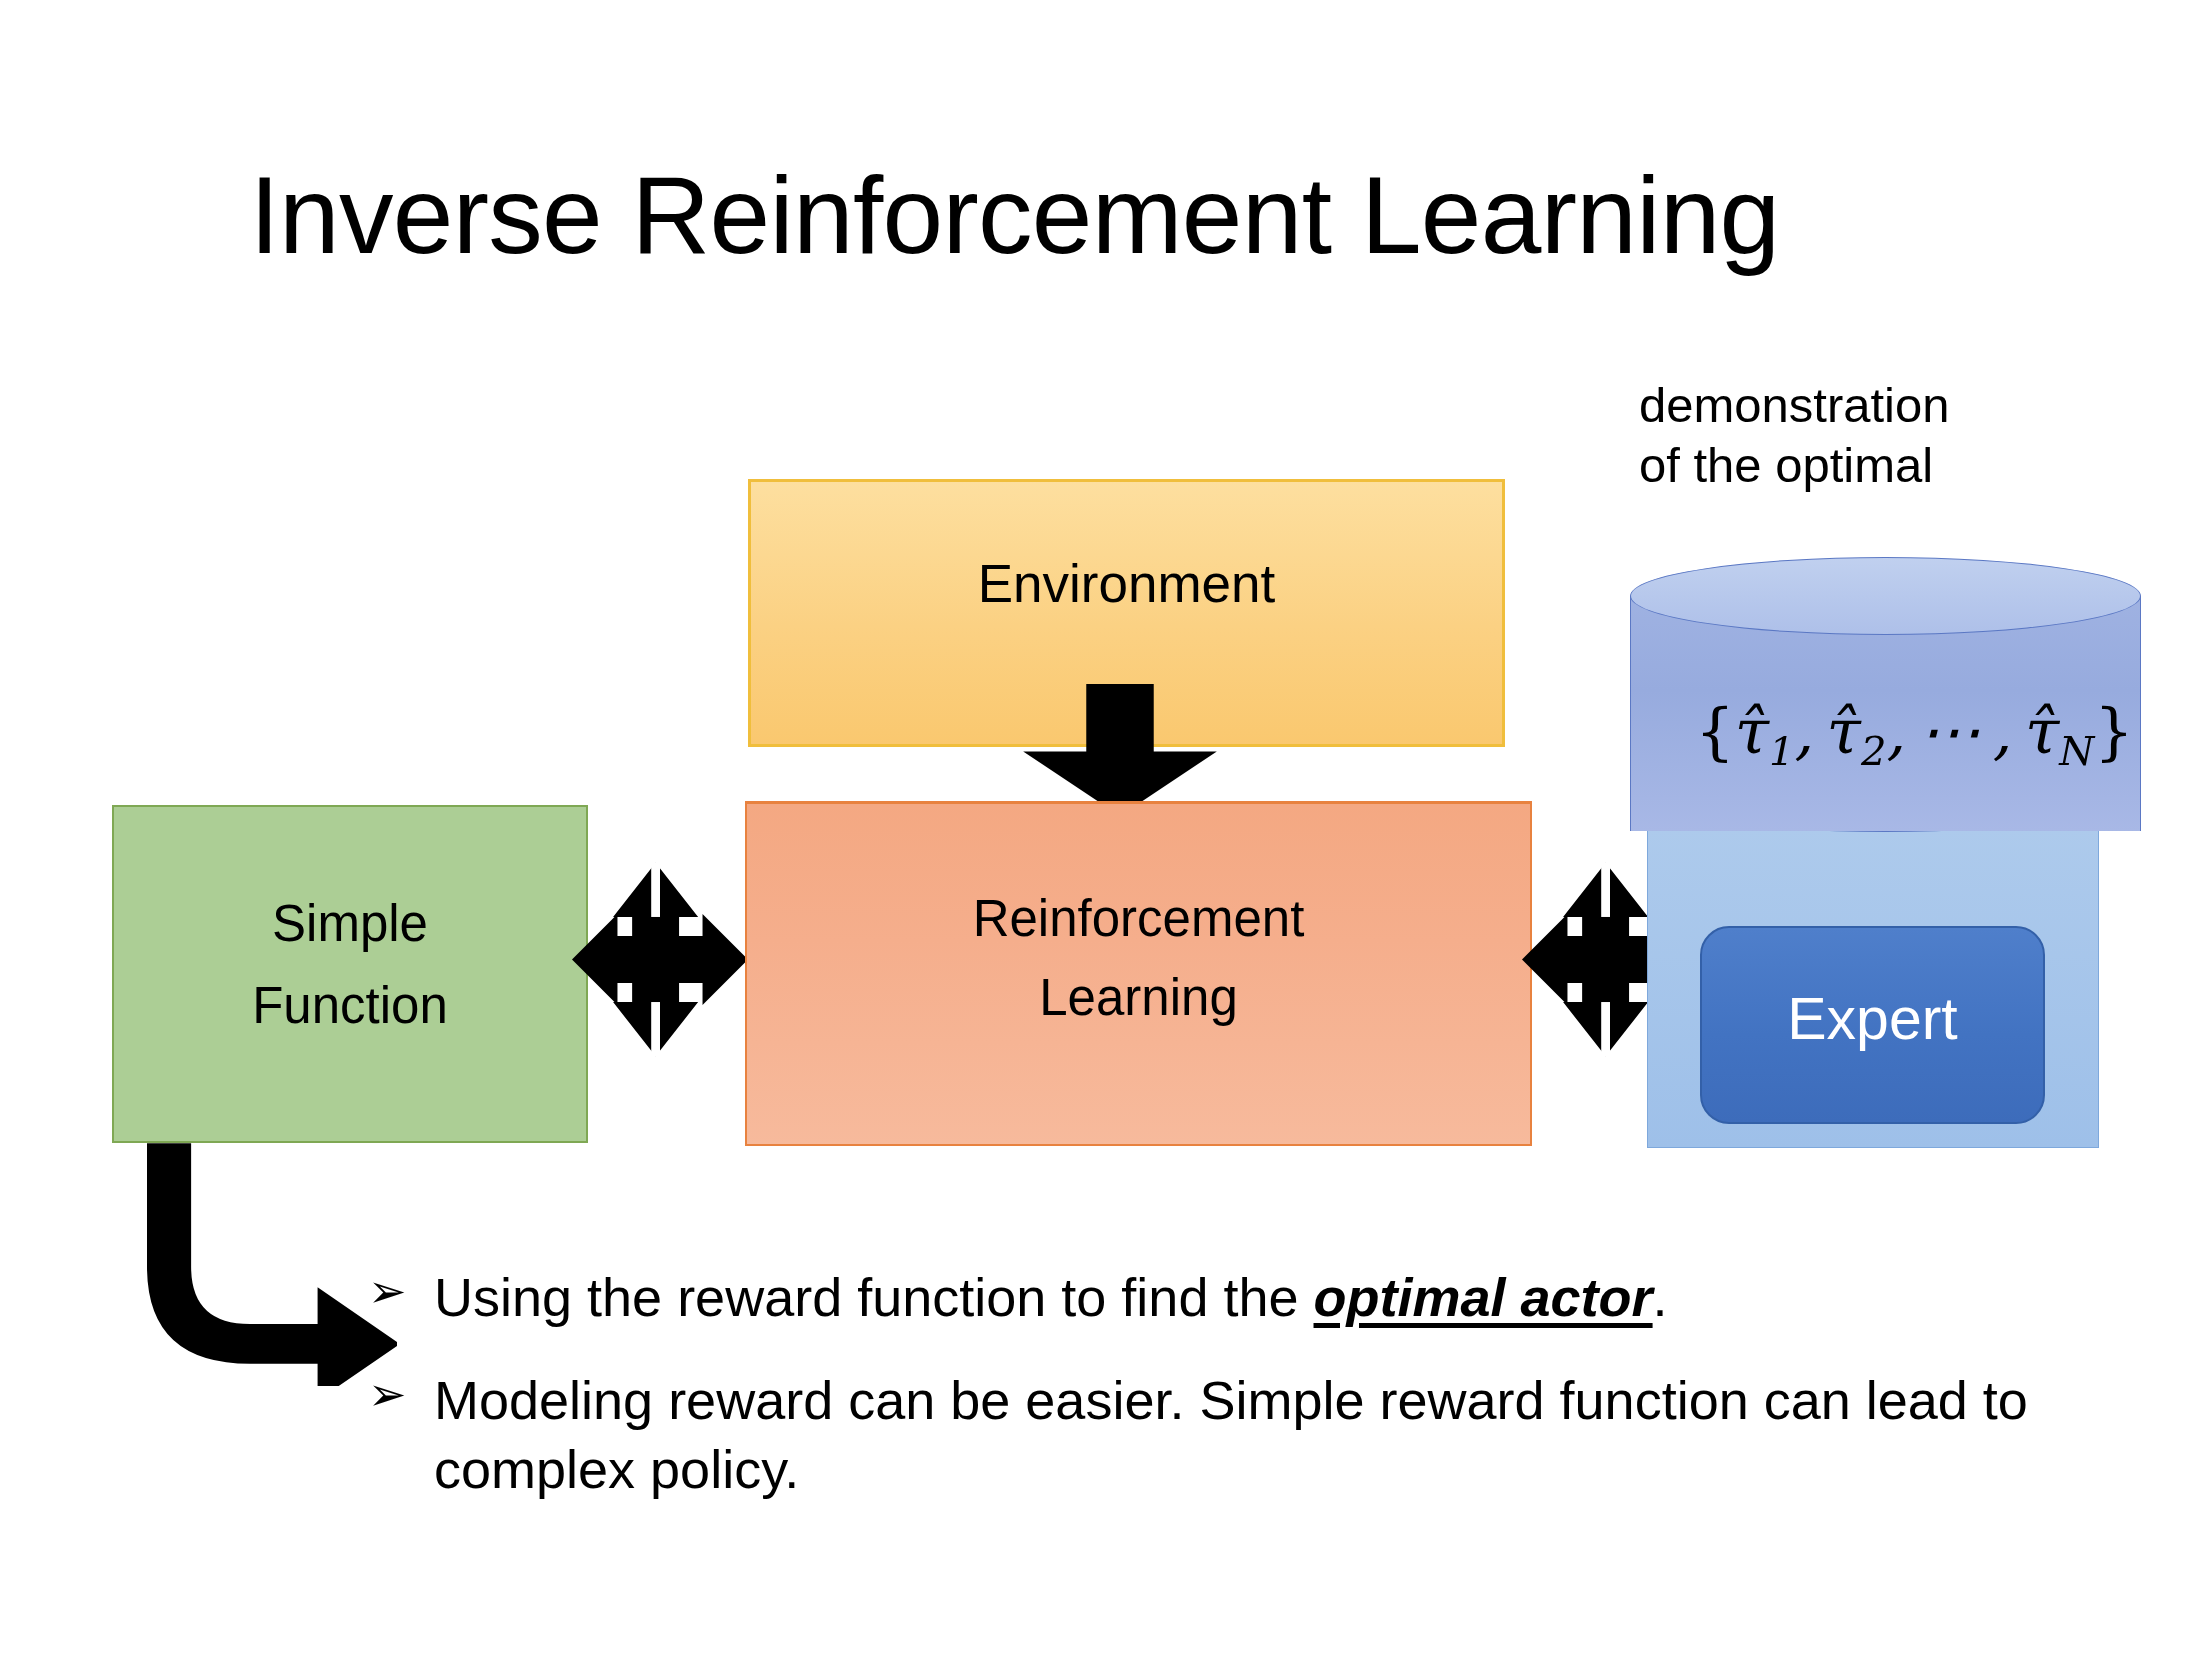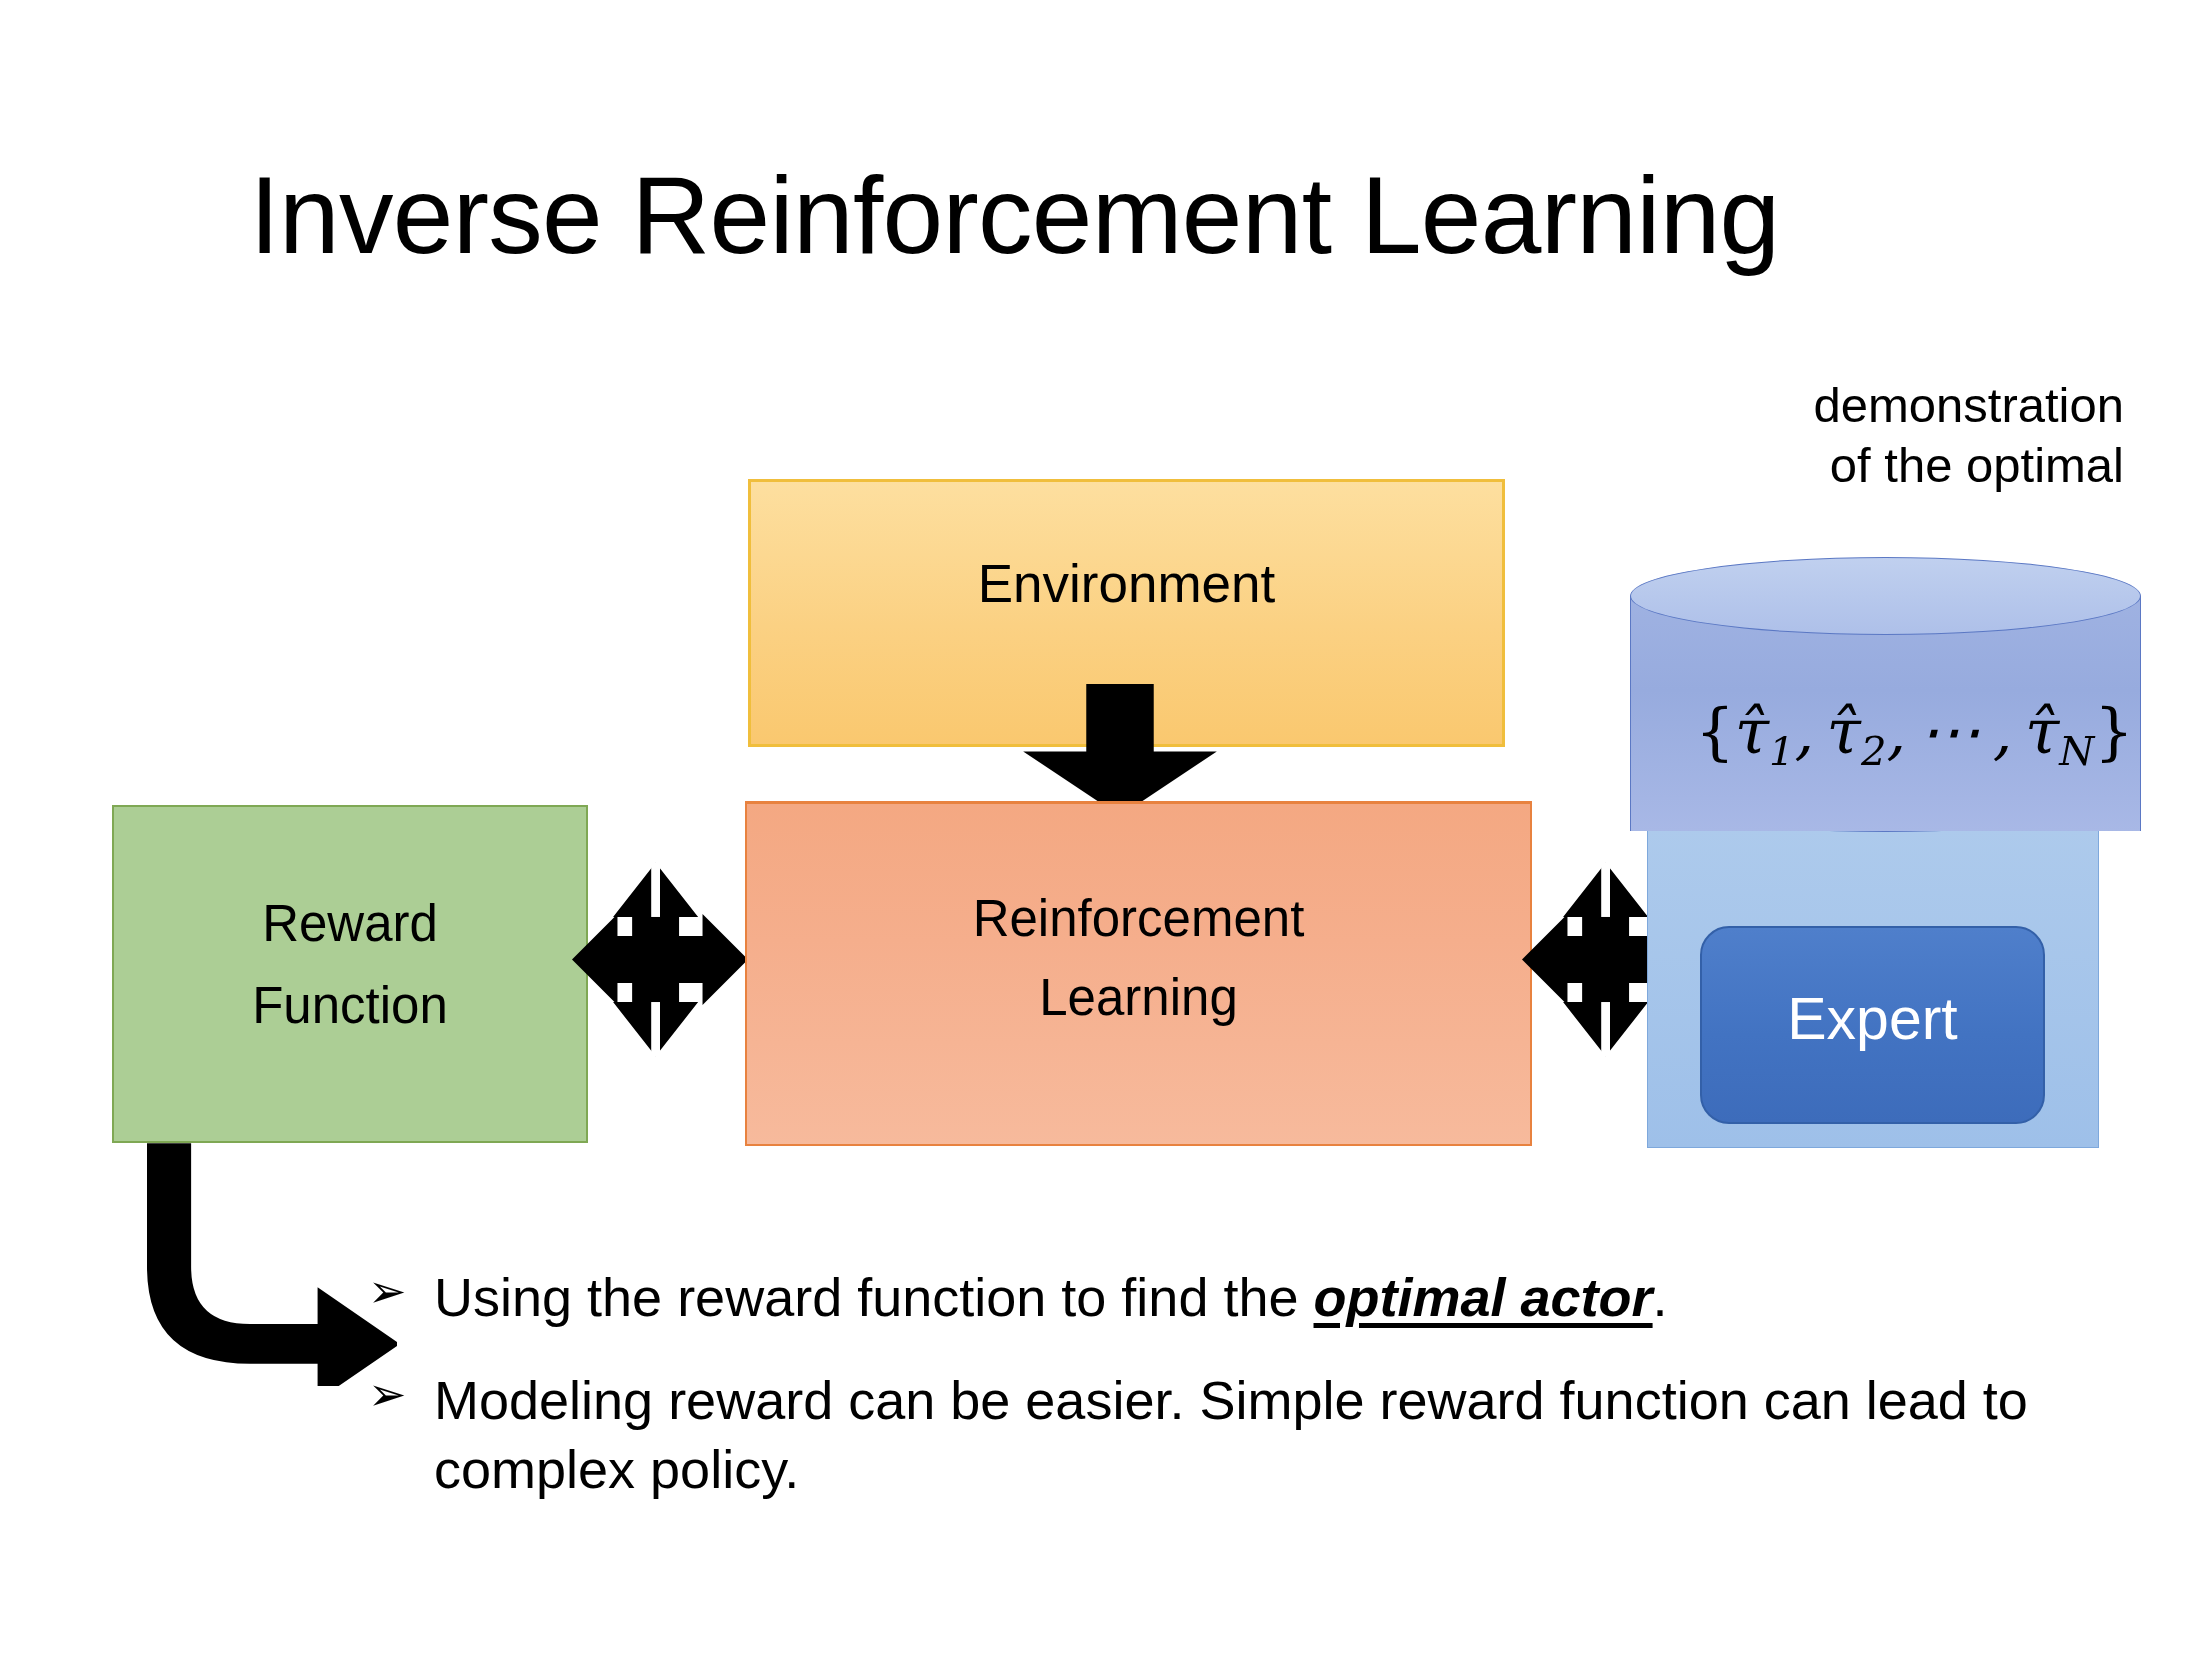--- a/index.html
+++ b/index.html
@@ -90,21 +90,21 @@
     font-size: 51px;
     line-height: 1.60;
   }
 
   
   #demo-caption {
     position: absolute;
     left: 1639px;
     top: 376px;
     width: 485px;
-    text-align: right;
+    text-align: left;
     font-size: 49px;
     line-height: 1.22;
     color: #000000;
   }
 
   
   #expert-panel {
     position: absolute;
     left: 1647px;
     top: 827px;
@@ -243,21 +243,21 @@
   <div id="env-box">
     <div class="boxlabel" id="env-label">Environment</div>
   </div>
 
   <svg id="arrow-down" class="arrow-svg" viewBox="0 0 264 180">
     <polygon points="86,0 178,0 178,92 264,92 132,180 0,92 86,92" fill="#000000"></polygon>
   </svg>
 
   <div id="reward-box">
     <div class="boxlabel" id="reward-label">
-      <div>Reward</div>
+      <div>Simple</div>
       <div>Function</div>
     </div>
   </div>
 
   <svg id="arrow-left-pair" class="arrow-svg" viewBox="0 0 240 300">
 
     <polygon points="0,150 62,88 62,118 178,118 178,88 240,150 178,212 178,182 62,182 62,212" fill="#000000"></polygon>
 
     <polygon points="114,18 172,92 146,92 146,208 172,208 114,282 56,208 82,208 82,92 56,92" fill="#000000"></polygon>
     <rect x="108" y="18" width="12" height="74" fill="#ffffff"></rect>

